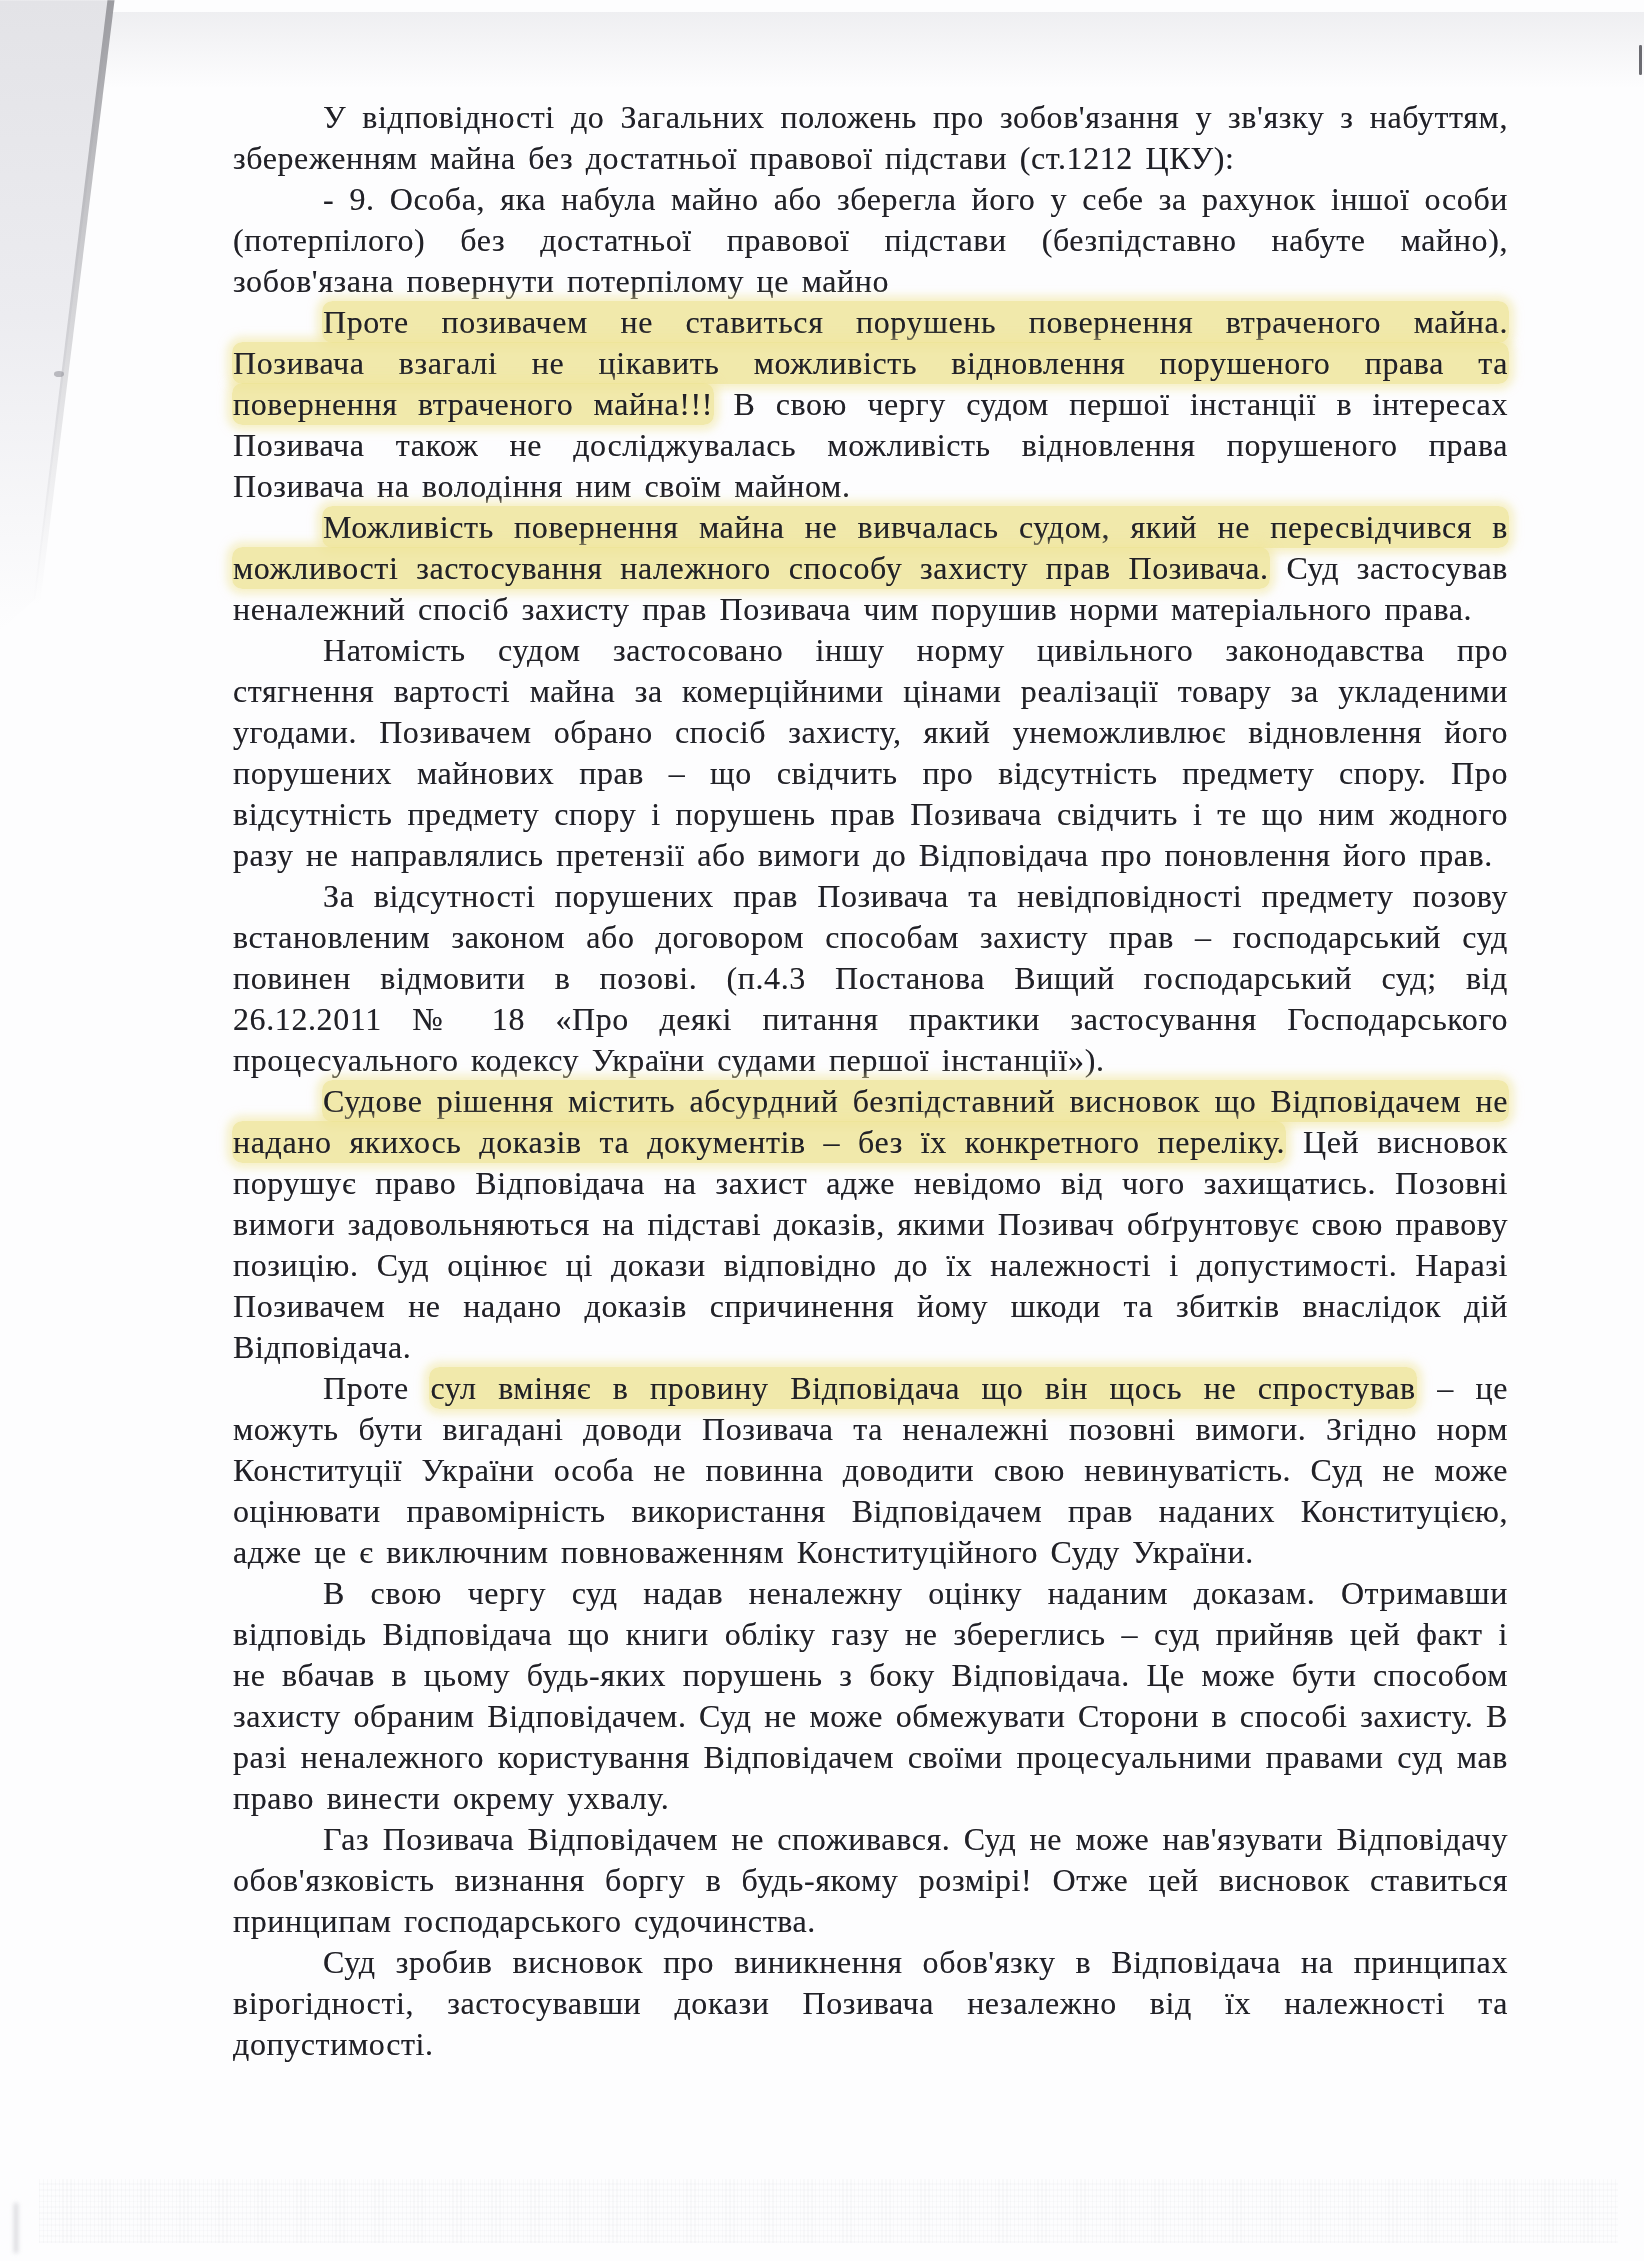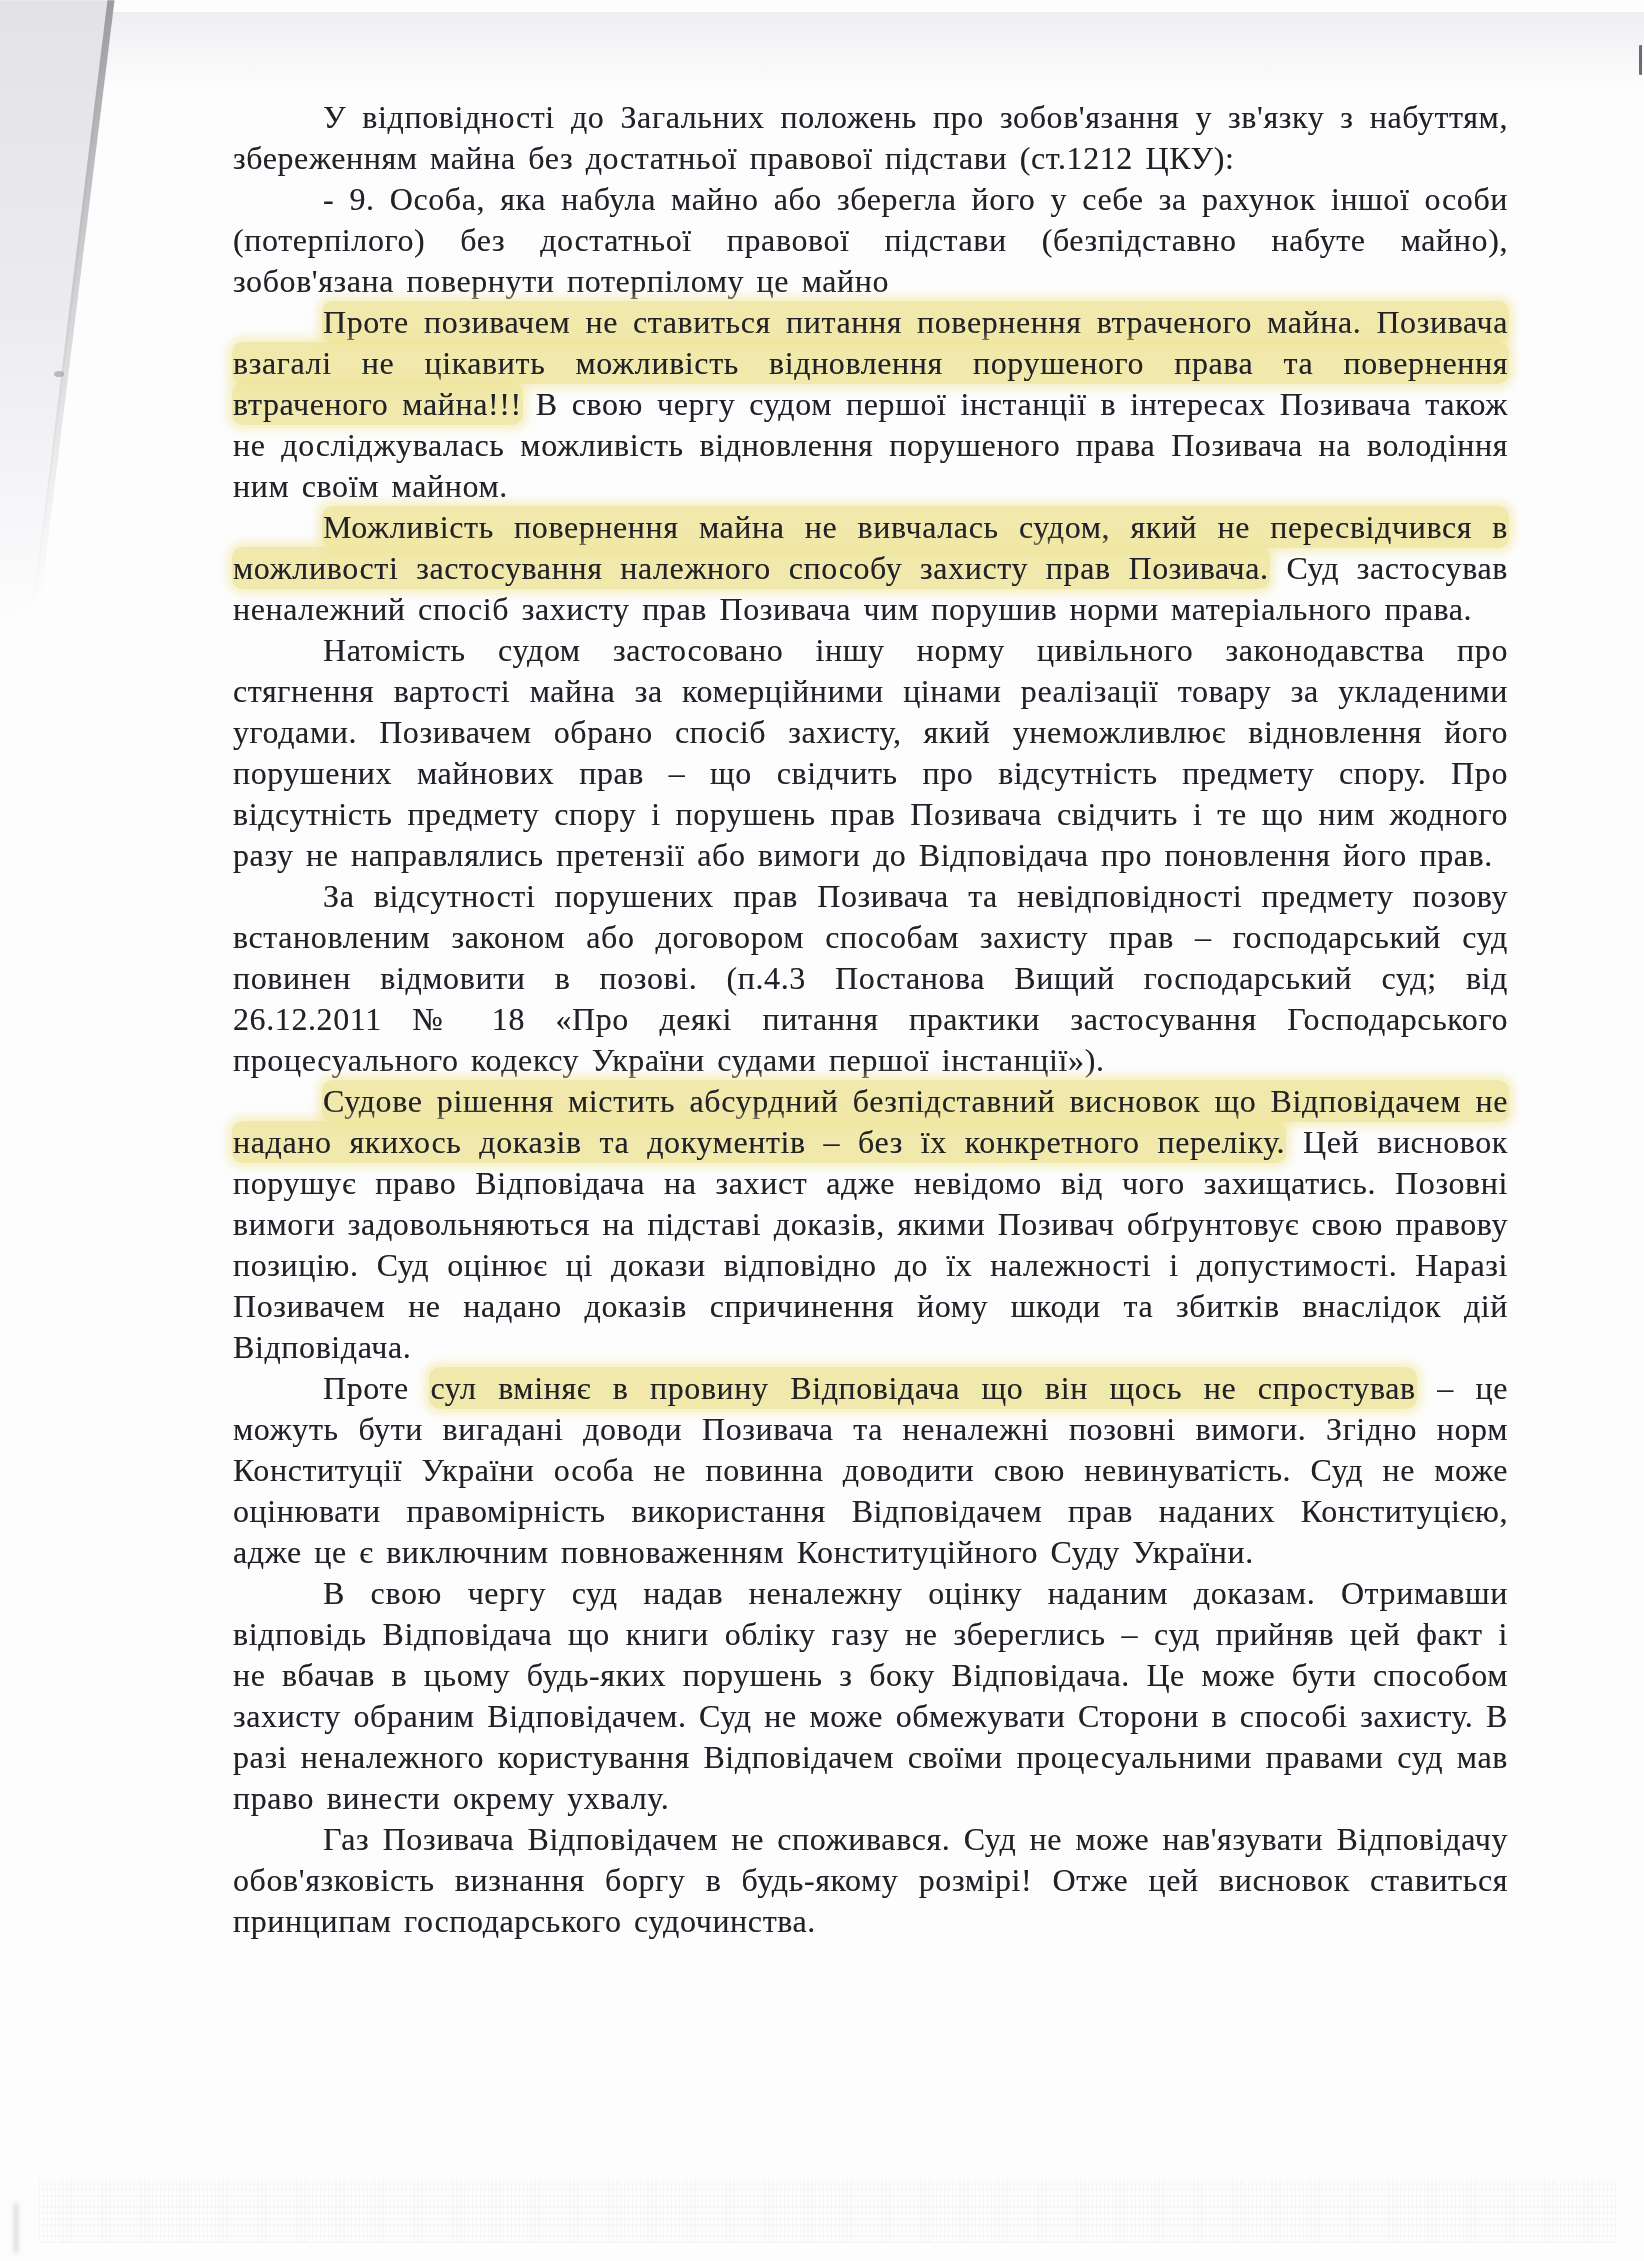--- a/index.html
+++ b/index.html
@@ -123,28 +123,29 @@
         <stop offset="1" stop-color="#c8c8cc" stop-opacity="0"></stop>
       </linearGradient>
     </defs>
     <polygon points="0,0 172,0 55,930 0,980" fill="url(#gWedge)"></polygon>
     <polygon points="167,0 178,0 62,940 51,940" fill="url(#gEdge)"></polygon>
   </svg>
 
   <div class="doc-text">
       <p><span>У відповідності до Загальних положень про зобов'язання у зв'язку з набуттям, збереженням майна без достатньої правової підстави (ст.1212 ЦКУ):</span></p>
       <p><span>- 9. Особа, яка набула майно або зберегла його у себе за рахунок іншої особи (потерпілого) без достатньої правової підстави (безпідставно набуте майно), зобов'язана повернути потерпілому це майно</span></p>
-      <p><mark>Проте позивачем не ставиться питання повернення втраченого майна. Позивача взагалі не цікавить можливість відновлення порушеного права та повернення втраченого майна!!!</mark><span> В свою чергу судом першої інстанції в інтересах Позивача також не досліджувалась можливість відновлення порушеного права Позивача на володіння ним своїм майном.</span></p>
+      <p><mark>Проте позивачем не ставиться порушень повернення втраченого майна. Позивача взагалі не цікавить можливість відновлення порушеного права та повернення втраченого майна!!!</mark><span> В свою чергу судом першої інстанції в інтересах Позивача також не досліджувалась можливість відновлення порушеного права Позивача на володіння ним своїм майном.</span></p>
       <p><mark>Можливість повернення майна не вивчалась судом, який не пересвідчився в можливості застосування належного способу захисту прав Позивача.</mark><span> Суд застосував неналежний спосіб захисту прав Позивача чим порушив норми матеріального права.</span></p>
       <p><span>Натомість судом застосовано іншу норму цивільного законодавства про стягнення вартості майна за комерційними цінами реалізації товару за укладеними угодами. Позивачем обрано спосіб захисту, який унеможливлює відновлення його порушених майнових прав – що свідчить про відсутність предмету спору. Про відсутність предмету спору і порушень прав Позивача свідчить і те що ним жодного разу не направлялись претензії або вимоги до Відповідача про поновлення його прав.</span></p>
       <p class="gap-before"><span>За відсутності порушених прав Позивача та невідповідності предмету позову встановленим законом або договором способам захисту прав – господарський суд повинен відмовити в позові. (п.4.3 Постанова Вищий господарський суд; від 26.12.2011 № 18 «Про деякі питання практики застосування Господарського процесуального кодексу України судами першої інстанції»).</span></p>
       <p class="gap-before"><mark>Судове рішення містить абсурдний безпідставний висновок що Відповідачем не надано якихось доказів та документів – без їх конкретного переліку.</mark><span> Цей висновок порушує право Відповідача на захист адже невідомо від чого захищатись. Позовні вимоги задовольняються на підставі доказів, якими Позивач обґрунтовує свою правову позицію. Суд оцінює ці докази відповідно до їх належності і допустимості. Наразі Позивачем не надано доказів спричинення йому шкоди та збитків внаслідок дій Відповідача.</span></p>
       <p><span>Проте </span><mark>сул вміняє в провину Відповідача що він щось не спростував</mark><span> – це можуть бути вигадані доводи Позивача та неналежні позовні вимоги. Згідно норм Конституції України особа не повинна доводити свою невинуватість. Суд не може оцінювати правомірність використання Відповідачем прав наданих Конституцією, адже це є виключним повноваженням Конституційного Суду України.</span></p>
       <p><span>В свою чергу суд надав неналежну оцінку наданим доказам. Отримавши відповідь Відповідача що книги обліку газу не збереглись – суд прийняв цей факт і не вбачав в цьому будь-яких порушень з боку Відповідача. Це може бути способом захисту обраним Відповідачем. Суд не може обмежувати Сторони в способі захисту. В разі неналежного користування Відповідачем своїми процесуальними правами суд мав право винести окрему ухвалу.</span></p>
       <p><span>Газ Позивача Відповідачем не споживався. Суд не може нав'язувати Відповідачу обов'язковість визнання боргу в будь-якому розмірі! Отже цей висновок ставиться принципам господарського судочинства.</span></p>
+      <p><span>Суд зробив висновок про виникнення обов'язку в Відповідача на принципах вірогідності, застосувавши докази Позивача незалежно від їх належності та допустимості.</span></p>
     </div>
 
   <div class="noise-band"></div>
   <div class="edge-dash"></div>
   <div class="speck"></div>
   <div class="left-streak"></div>
 
 </div>
 
 

